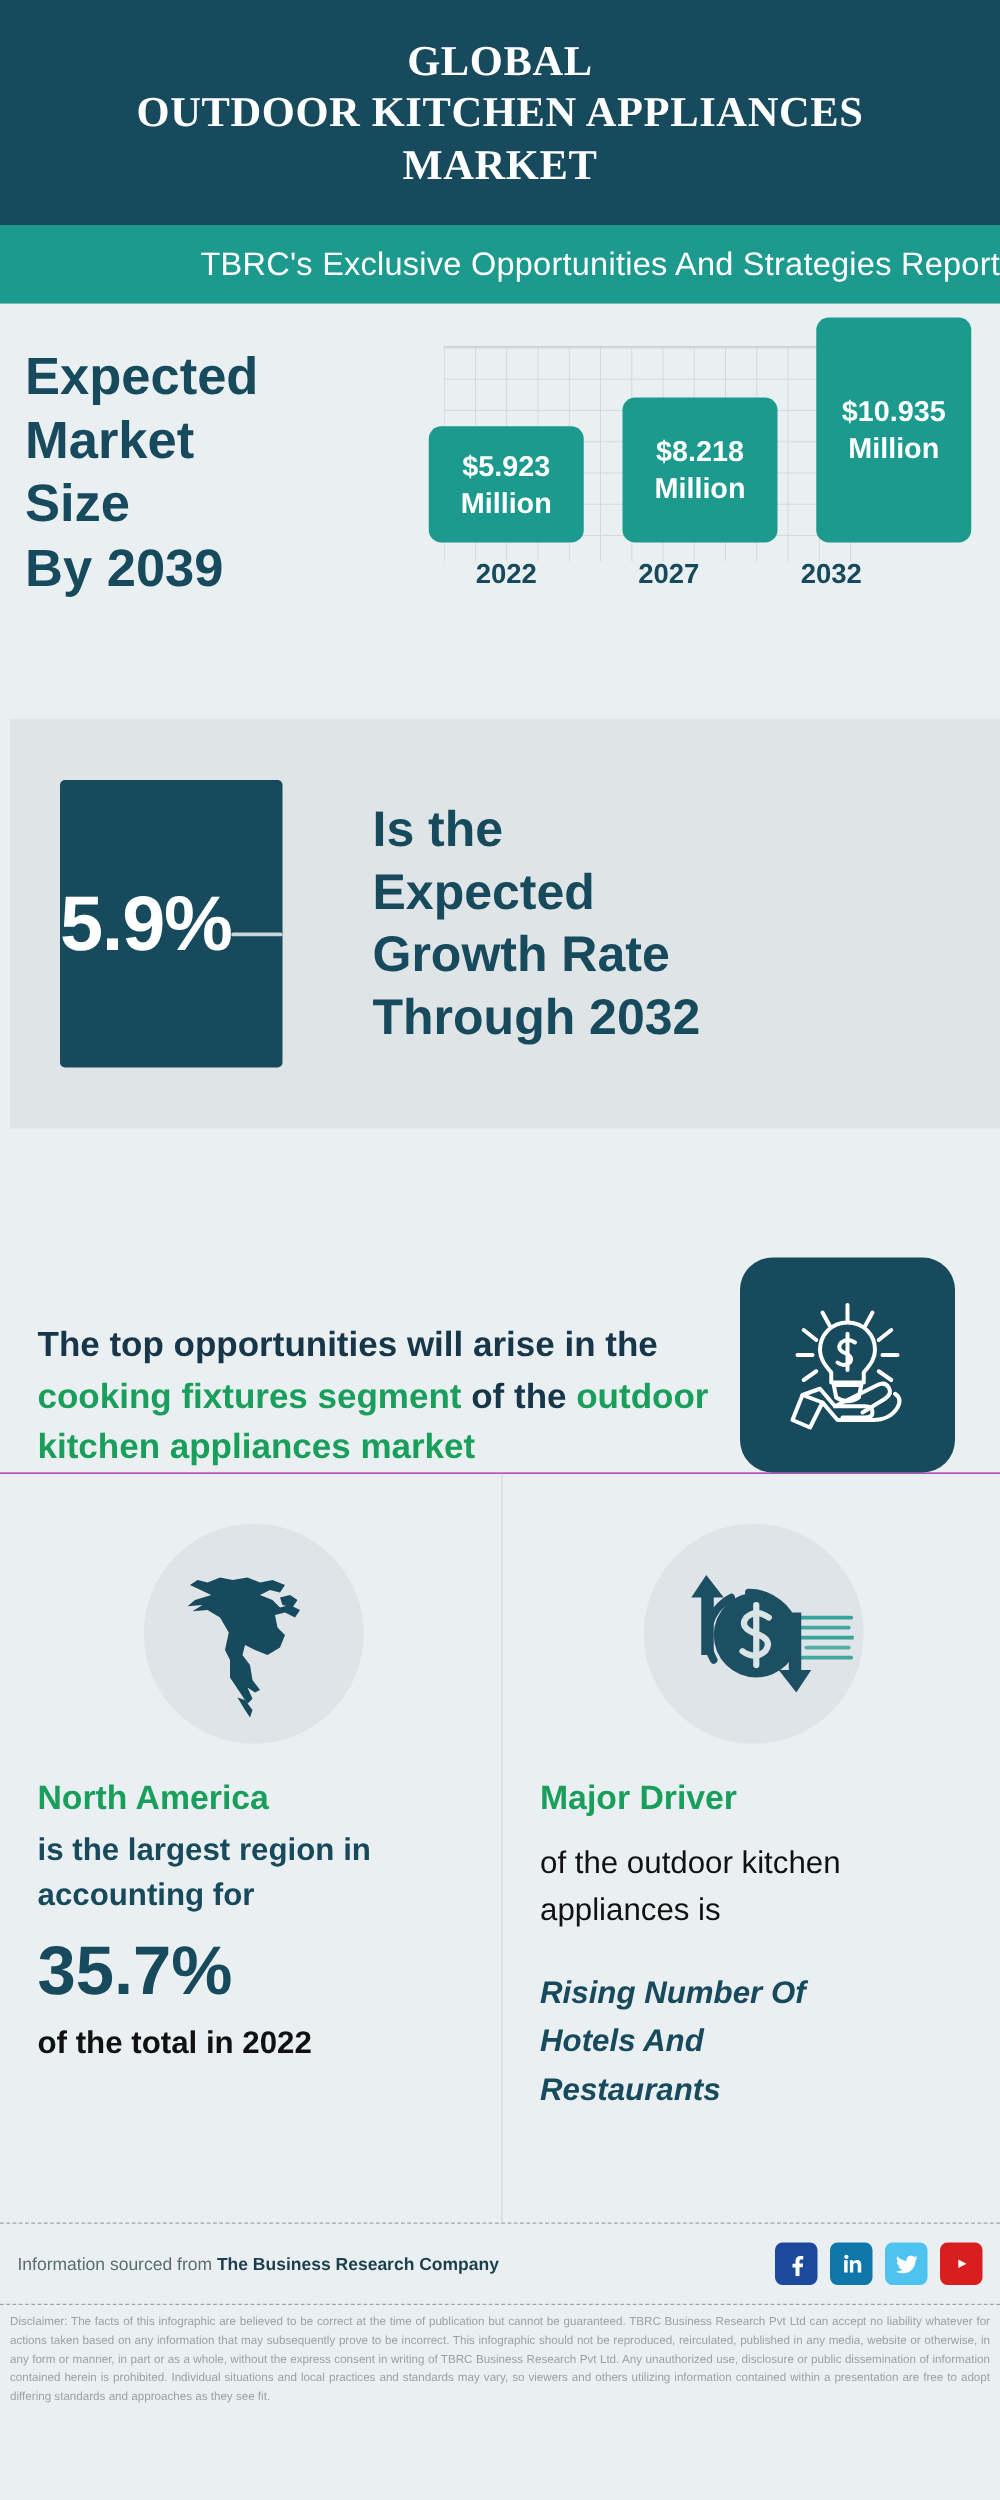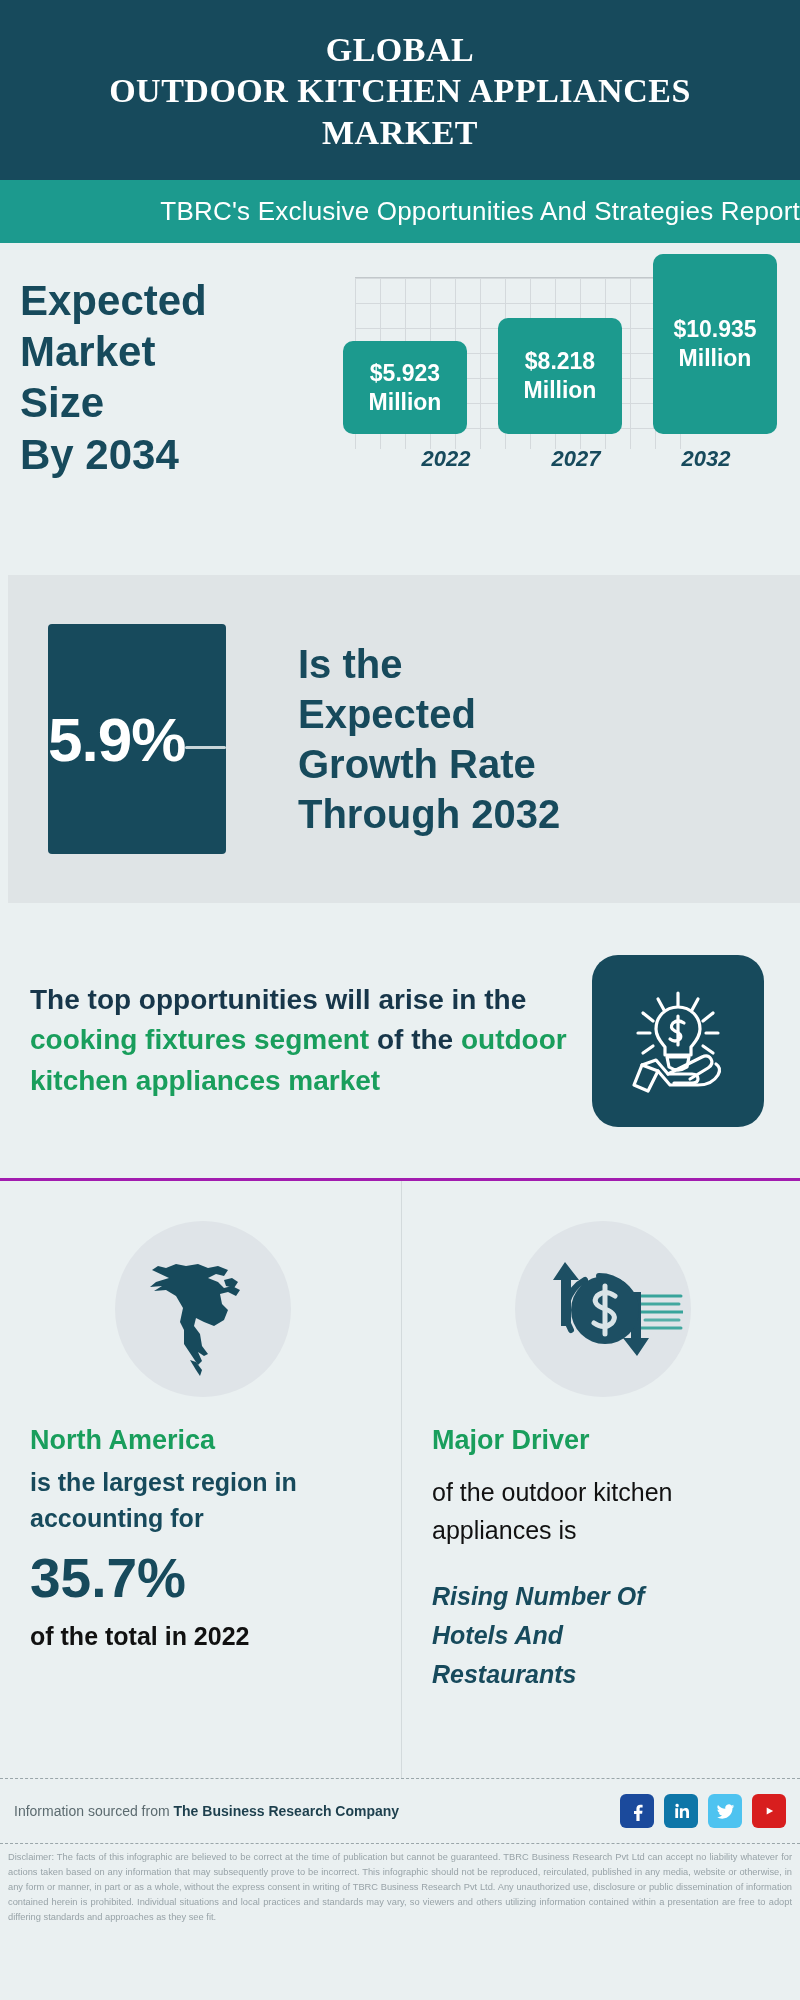--- a/index.html
+++ b/index.html
@@ -99,23 +99,23 @@
     font-weight:bold;
     font-size:23px;
     line-height:1.24;
     text-align:center;
   }
   .bar-v1 { height:93px; }
   .bar-v2 { height:116px; }
   .bar-v3 { height:180px; }
   .bar-labels {
     position:absolute;
-    left:16px; bottom:10px;
+    left:0; bottom:10px;
     width:440px;
-    display:flex; justify-content:center;font-style:italic;
+    display:flex; justify-content:flex-start;
   }
   .bar-labels > div { width:130px; text-align:center; color:#174a5c; font-size:22px; font-weight:bold; }
 
   
   .growth-section {
     margin:0 0 0 8px;
     width:792px;
     height:328px;
     background:#dfe4e6;
     display:flex; align-items:center;
@@ -148,21 +148,21 @@
     color:#174a5c;
     font-size:40px;
     font-weight:bold;
     line-height:1.25;
   }
 
   
   .opportunity-section {
     height:275px;
     background:#eaf0f1;
-    display:flex; align-items:center;
+    display:flex; align-items:flex-end;
     padding:0 36px 0 30px;
     gap:21px;
   }
   .opportunity-text {
     flex:1;
     font-size:28px;
     font-weight:bold;
     line-height:1.45;
     color:#17364a;
   }
@@ -172,21 +172,21 @@
     background:#174a5c;
     border-radius:26px;
     display:flex; align-items:center; justify-content:center;
     flex:none;
   }
 
   
   .panels {
     height:600px;
     display:flex;
-    border-top:3px solid #a21caf;
+    border-top:1px solid #a21caf;
     background:#eaf0f1;
   }
   .panel {
     position:relative;
     padding:28px 26px 0 30px;
   }
   .panel-left  { width:402px; border-right:1px solid #d3dadc; }
   .panel-right { width:398px; }
   .panel-icon-wrap {
     height:200px;
@@ -281,21 +281,21 @@
 
 <div class="subtitle-band">
   <div class="subtitle-text">TBRC's Exclusive Opportunities And Strategies Report</div>
 </div>
 
 <div class="market-section">
   <div class="market-heading">
     <div>Expected</div>
     <div>Market</div>
     <div>Size</div>
-    <div>By 2034</div>
+    <div>By 2039</div>
   </div>
 
   <div class="chart-wrap">
     <div class="chart-grid layer2"></div>
 
     <div class="bars">
       <div class="bar-col">
         <div class="bar bar-v1">
           <span>$5.923</span>
           <span>Million</span>

